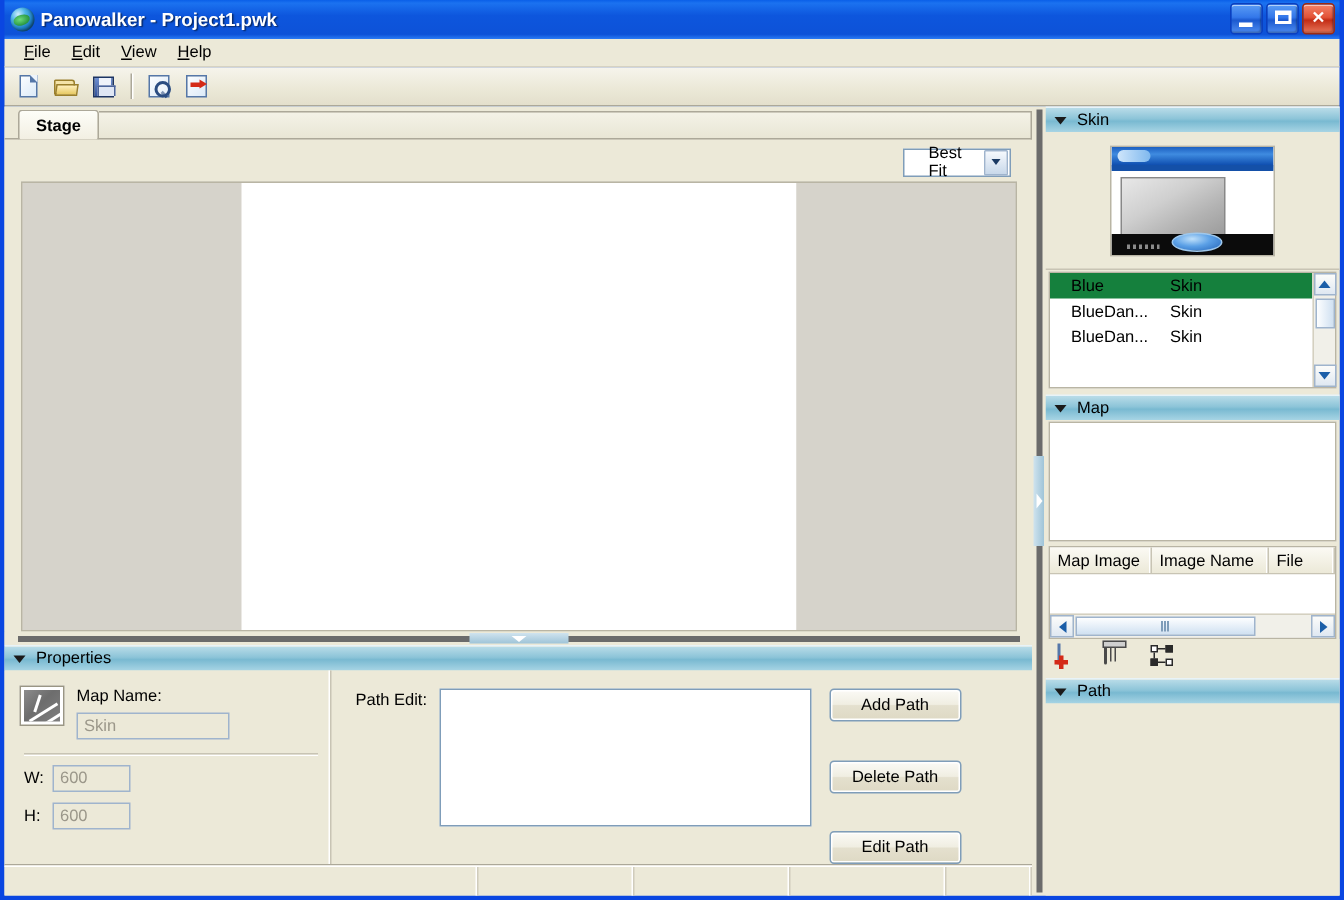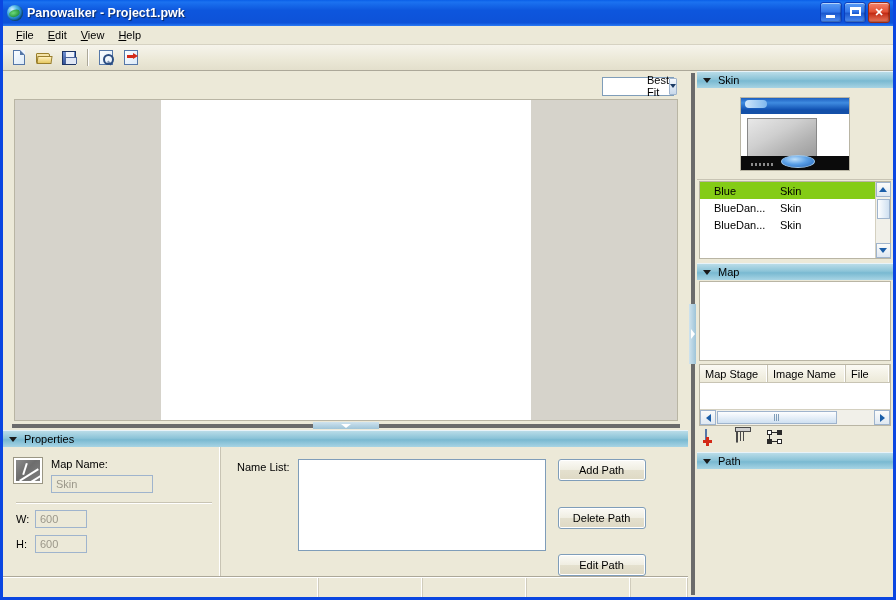--- a/index.html
+++ b/index.html
@@ -164,21 +164,21 @@
   #stage-toolbar {
     height: 26px; flex: none; display: flex; align-items: center;
     justify-content: flex-end; padding-right: 12px;
   }
   .combo {
     width: 72px; height: 19px;
     border: 1px solid #7f9db9; background: #fff;
     display: flex; align-items: center;
     font-size: 11px; position: relative;
   }
-  .combo .val { padding-left: 16px; flex: 1; margin-left: 28px; }
+  .combo .val { padding-left: 16px; flex: 1; }
   .combo .arrowbox {
     width: 16px; height: 17px; margin-right: 1px;
     background: linear-gradient(to bottom,#f6f9fd,#c8d8ea);
     border: 1px solid #9fb4cd; border-radius: 1px;
     display: flex; align-items: center; justify-content: center;
   }
   .caret-down {
     width: 0; height: 0; border-style: solid;
     border-width: 4px 3.5px 0 3.5px;
     border-color: #1b3a63 transparent transparent transparent;
@@ -378,21 +378,21 @@
     border-bottom: 1px solid #c8c4b4;
   }
   .col-head {
     display: flex; align-items: center; padding-left: 5px;
     font-size: 11px; border-right: 1px solid #c8c4b4;
     box-shadow: inset -1px 0 0 #fff;
     overflow: hidden; white-space: nowrap;
   }
   .list-rows { flex: 1; overflow: hidden; background: #fff; min-height: 0; }
   .list-row { height: 17px; display: flex; align-items: center; font-size: 11px; }
-  .list-row.selected { background: #84cc16; }
+  .list-row.selected { background: #15803d; }
   .cell { padding-left: 14px; overflow: hidden; white-space: nowrap; }
   .cell.c2 { padding-left: 6px; }
 
   
   .vscroll {
     width: 15px; flex: none; background: #f1f0e9;
     border-left: 1px solid #d4d0c0;
     display: flex; flex-direction: column; align-items: center;
   }
   .sb-btn {
@@ -523,20 +523,26 @@
           <span class="arrow"></span>
           <span class="head"></span>
         </span>
       </div>
   </div>
 
   <div id="body">
 
     <div id="left">
 
+      <div id="tabstrip">
+        <div class="tab">
+          <span>Stage</span>
+        </div>
+        <div id="tab-filler"></div>
+      </div>
 
       <div id="stage-wrap">
         <div id="stage-toolbar">
           <div class="combo">
             <span class="val">Best Fit</span>
             <span class="arrowbox">
                 <span class="caret-down"></span>
               </span>
           </div>
         </div>
@@ -582,21 +588,21 @@
             </div>
             <div class="wh-row">
               <span class="wh-label">H:</span>
               <span class="txt-input wh-input">
                 <span>600</span>
               </span>
             </div>
           </div>
 
           <div id="props-right">
-            <div id="pathlist-label">Name List:</div>
+            <div id="pathlist-label">Path Edit:</div>
             <div id="pathlist-box"></div>
             <div id="path-buttons">
               <div class="btn">Add Path</div>
               <div class="btn">Delete Path</div>
               <div class="btn">Edit Path</div>
             </div>
           </div>
 
         </div>
       </div>
@@ -666,21 +672,21 @@
       </div>
 
       <div class="panel-header" style="margin-top:4px;">
         <span class="tri-down"></span>
         <span>Map</span>
       </div>
       <div id="map-canvas"></div>
 
       <div class="list-widget" id="map-list">
         <div class="list-header">
-          <div class="col-head" style="width:68px">Map Stage</div>
+          <div class="col-head" style="width:68px">Map Image</div>
           <div class="col-head" style="width:78px">Image Name</div>
           <div class="col-head" style="flex:1">File </div>
         </div>
         <div class="list-rows"></div>
         <div class="hscroll">
           <div class="hs-btn">
               <span class="caret-left-blue"></span>
             </div>
           <div class="hs-thumb">
               <span class="hs-grip"></span>

